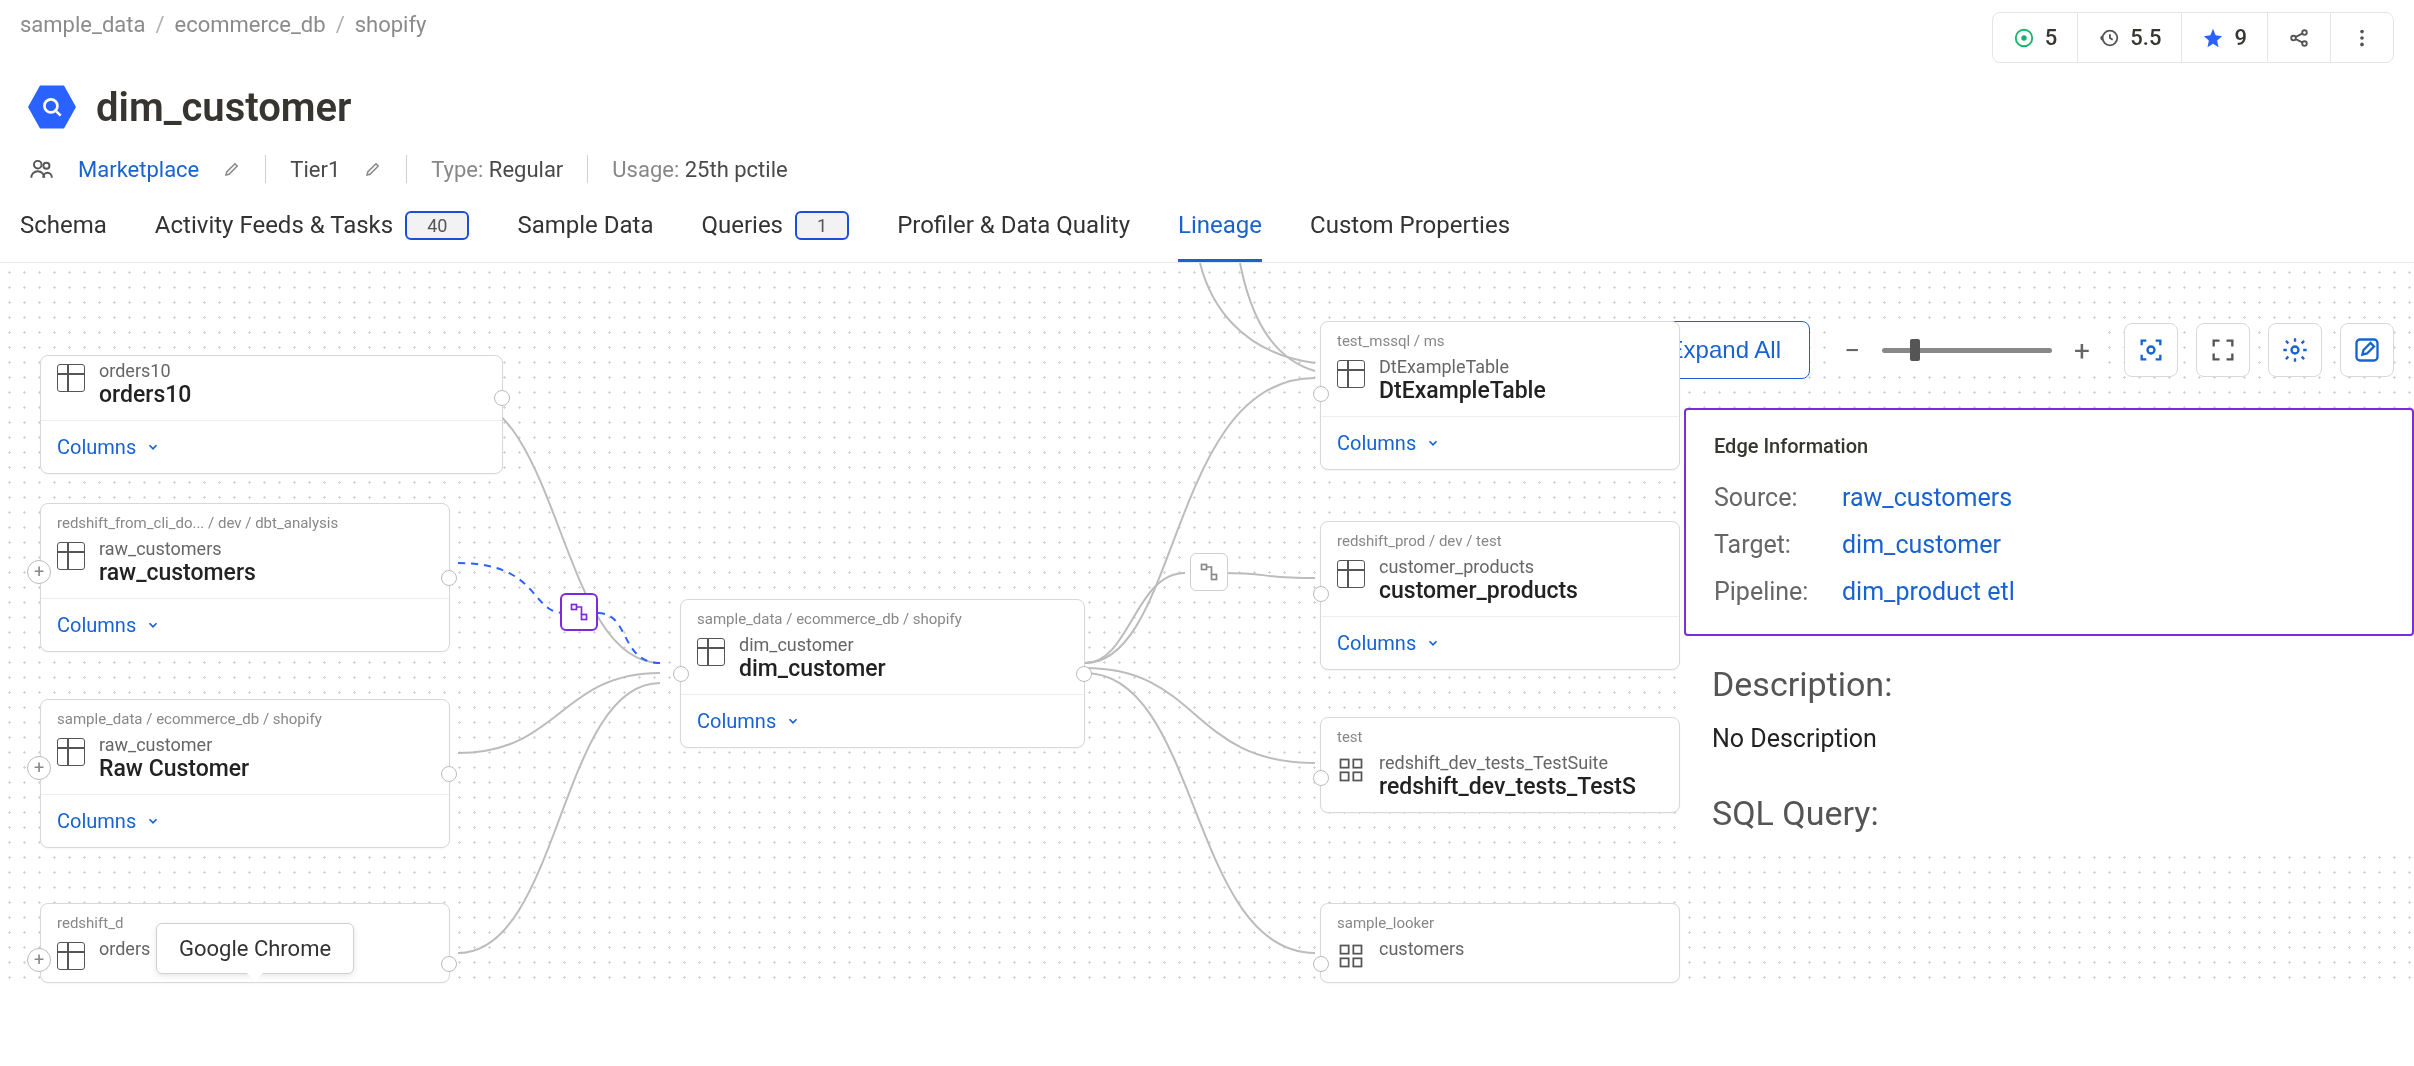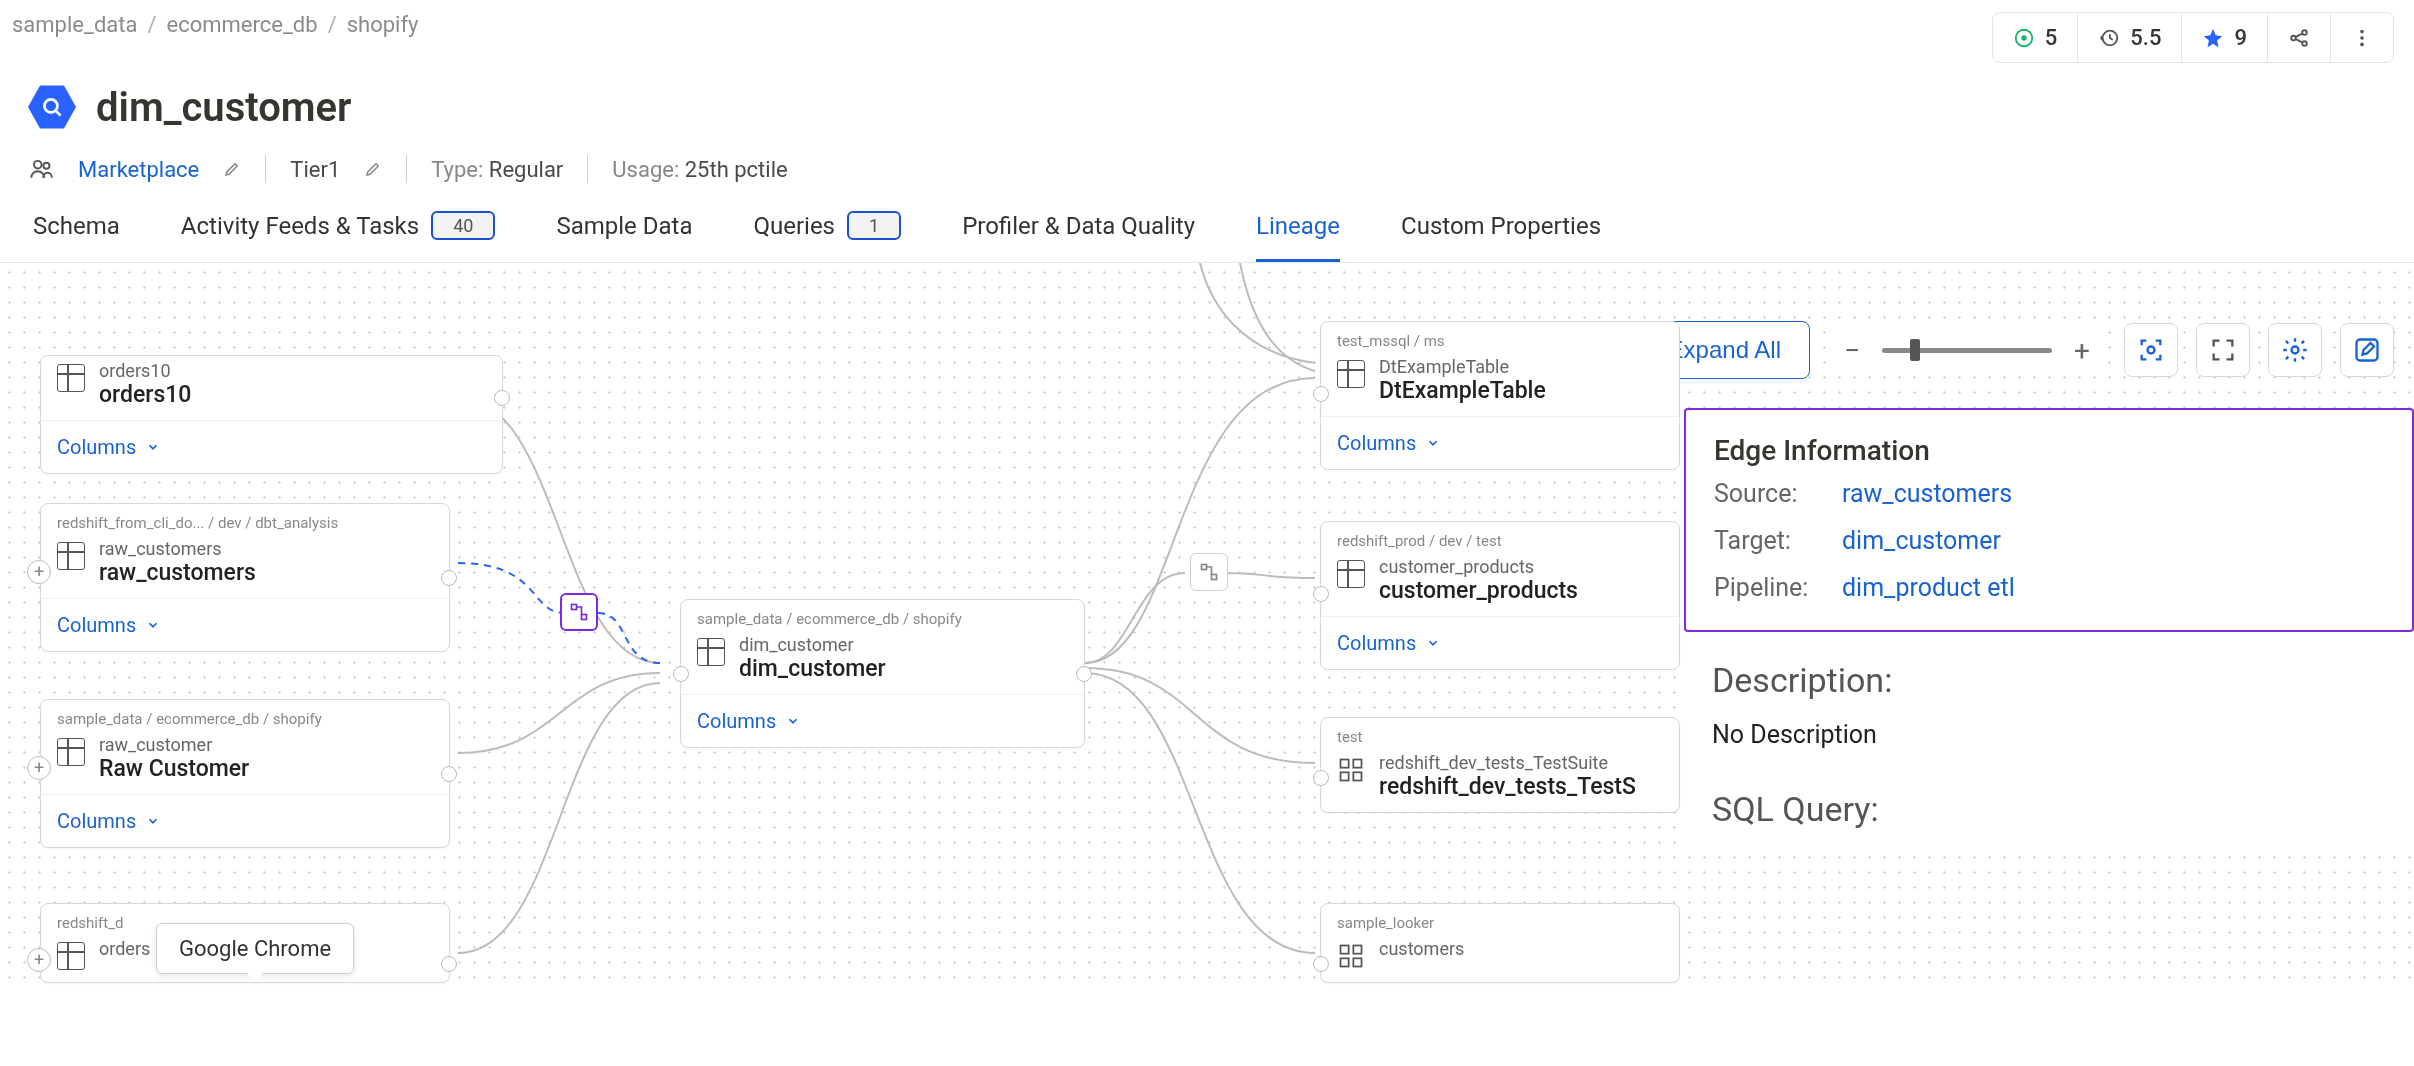--- a/index.html
+++ b/index.html
@@ -1,19 +1,19 @@
 <!DOCTYPE html>
 <html><head>
 <meta charset="utf-8">
 <style>
 * { box-sizing: border-box; margin: 0; padding: 0; }
 body { font-family: -apple-system, BlinkMacSystemFont, "Segoe UI", Roboto, sans-serif; background: #fff; color: #37352f; width: 2414px; height: 1066px; overflow: hidden; position: relative; }
 
 
-.header-top { display: flex; justify-content: space-between; align-items: flex-start; padding: 12px 20px 0 12px; }
+.header-top { display: flex; justify-content: space-between; align-items: flex-start; padding: 12px 20px 0 20px; }
 .breadcrumb { display: flex; gap: 10px; font-size: 22px; color: #8b8b8b; }
 .breadcrumb span { color: #8b8b8b; }
 .breadcrumb .sep { color: #b0b0b0; }
 
 .header-stats { display: flex; gap: 0; border: 1px solid #e5e5e5; border-radius: 8px; overflow: hidden; }
 .stat { display: flex; align-items: center; gap: 10px; padding: 12px 20px; border-right: 1px solid #e5e5e5; font-size: 22px; font-weight: 500; }
 .stat:last-child { border-right: none; }
 .stat svg { width: 22px; height: 22px; }
 
 .title-row { display: flex; align-items: center; gap: 20px; padding: 20px 20px 10px 28px; }
@@ -23,21 +23,21 @@
 .page-title { font-size: 40px; font-weight: 600; }
 
 .meta-row { display: flex; align-items: center; gap: 24px; padding: 14px 20px 28px 28px; font-size: 22px; color: #4a4a4a; }
 .meta-row .link { color: #1963d1; }
 .meta-row .sep-v { width: 1px; height: 28px; background: #d0d0d0; }
 .meta-row .label { color: #888; }
 .pencil { width: 18px; height: 18px; color: #888; }
 
 
 .tabs { display: flex; gap: 48px; padding: 0 20px; border-bottom: 1px solid #e8e8e8; font-size: 24px; }
-.tab { padding: 0 0 22px 0; cursor: pointer; display: flex; align-items: center; gap: 12px; color: #333; margin-left: 13px; }
+.tab { padding: 0 0 22px 0; cursor: pointer; display: flex; gap: 12px; color: #333; }
 .tab.active { color: #1963d1; border-bottom: 3px solid #1963d1; padding-bottom: 19px; }
 .badge { background: #f2f2f2; border: 2px solid #1d4ed8; border-radius: 6px; padding: 2px 20px; font-size: 18px; color: #555; }
 
 
 .canvas { position: relative; height: 722px; background-image: radial-gradient(#d5d5d5 1.2px, transparent 1.2px); background-size: 15px 15px; background-position: 2px 2px; overflow: hidden; }
 
 
 .search-box { position: absolute; top: 58px; left: 22px; width: 800px; height: 58px; border: 1px solid #d8d8d8; border-radius: 8px; background: #fff; display: flex; align-items: center; padding: 0 20px; justify-content: space-between; }
 .search-box input { border: none; outline: none; font-size: 24px; color: #999; width: 90%; background: transparent; }
 .chev { width: 18px; height: 18px; }
@@ -69,21 +69,21 @@
 .pipe-icon2 { position: absolute; width: 38px; height: 38px; border: 1px solid #cfcfcf; border-radius: 6px; background: #fff; display: flex; align-items: center; justify-content: center; }
 
 
 svg.edges { position: absolute; inset: 0; width: 100%; height: 100%; pointer-events: none; }
 .edge { stroke: #bcbcbc; stroke-width: 2; fill: none; }
 .edge-dashed { stroke: #2962ff; stroke-width: 2; stroke-dasharray: 7 6; fill: none; }
 
 
 .side-panel { position: absolute; top: 145px; right: 0; width: 730px; background: #fff; }
 .panel-box { border: 2px solid #7b2bd9; border-radius: 4px; padding: 24px 28px 28px 28px; position: relative; }
-.panel-title { font-size: 28px; font-weight: 500; margin-bottom: 12px; }
+.panel-title { font-size: 20px; font-weight: 500; margin-bottom: 25px; }
 .panel-row { display: flex; gap: 18px; font-size: 25px; margin-bottom: 18px; }
 .panel-row .k { color: #666; min-width: 110px; }
 .panel-row .v { color: #1963d1; }
 .panel-sec { padding: 28px 28px 0 28px; }
 .panel-sec h3 { font-size: 34px; color: #555; font-weight: 400; margin-bottom: 20px; }
 .panel-sec p { font-size: 25px; color: #222; margin-bottom: 40px; }
 
 
 .tooltip { position: absolute; background: #fff; border: 1px solid #d0d0d0; border-radius: 6px; padding: 12px 22px; font-size: 22px; color: #333; box-shadow: 0 2px 6px rgba(0,0,0,0.1); }
 .tooltip::after { content: ""; position: absolute; top: 100%; left: 50%; margin-left: -8px; border: 8px solid transparent; border-top-color: #fff; }

